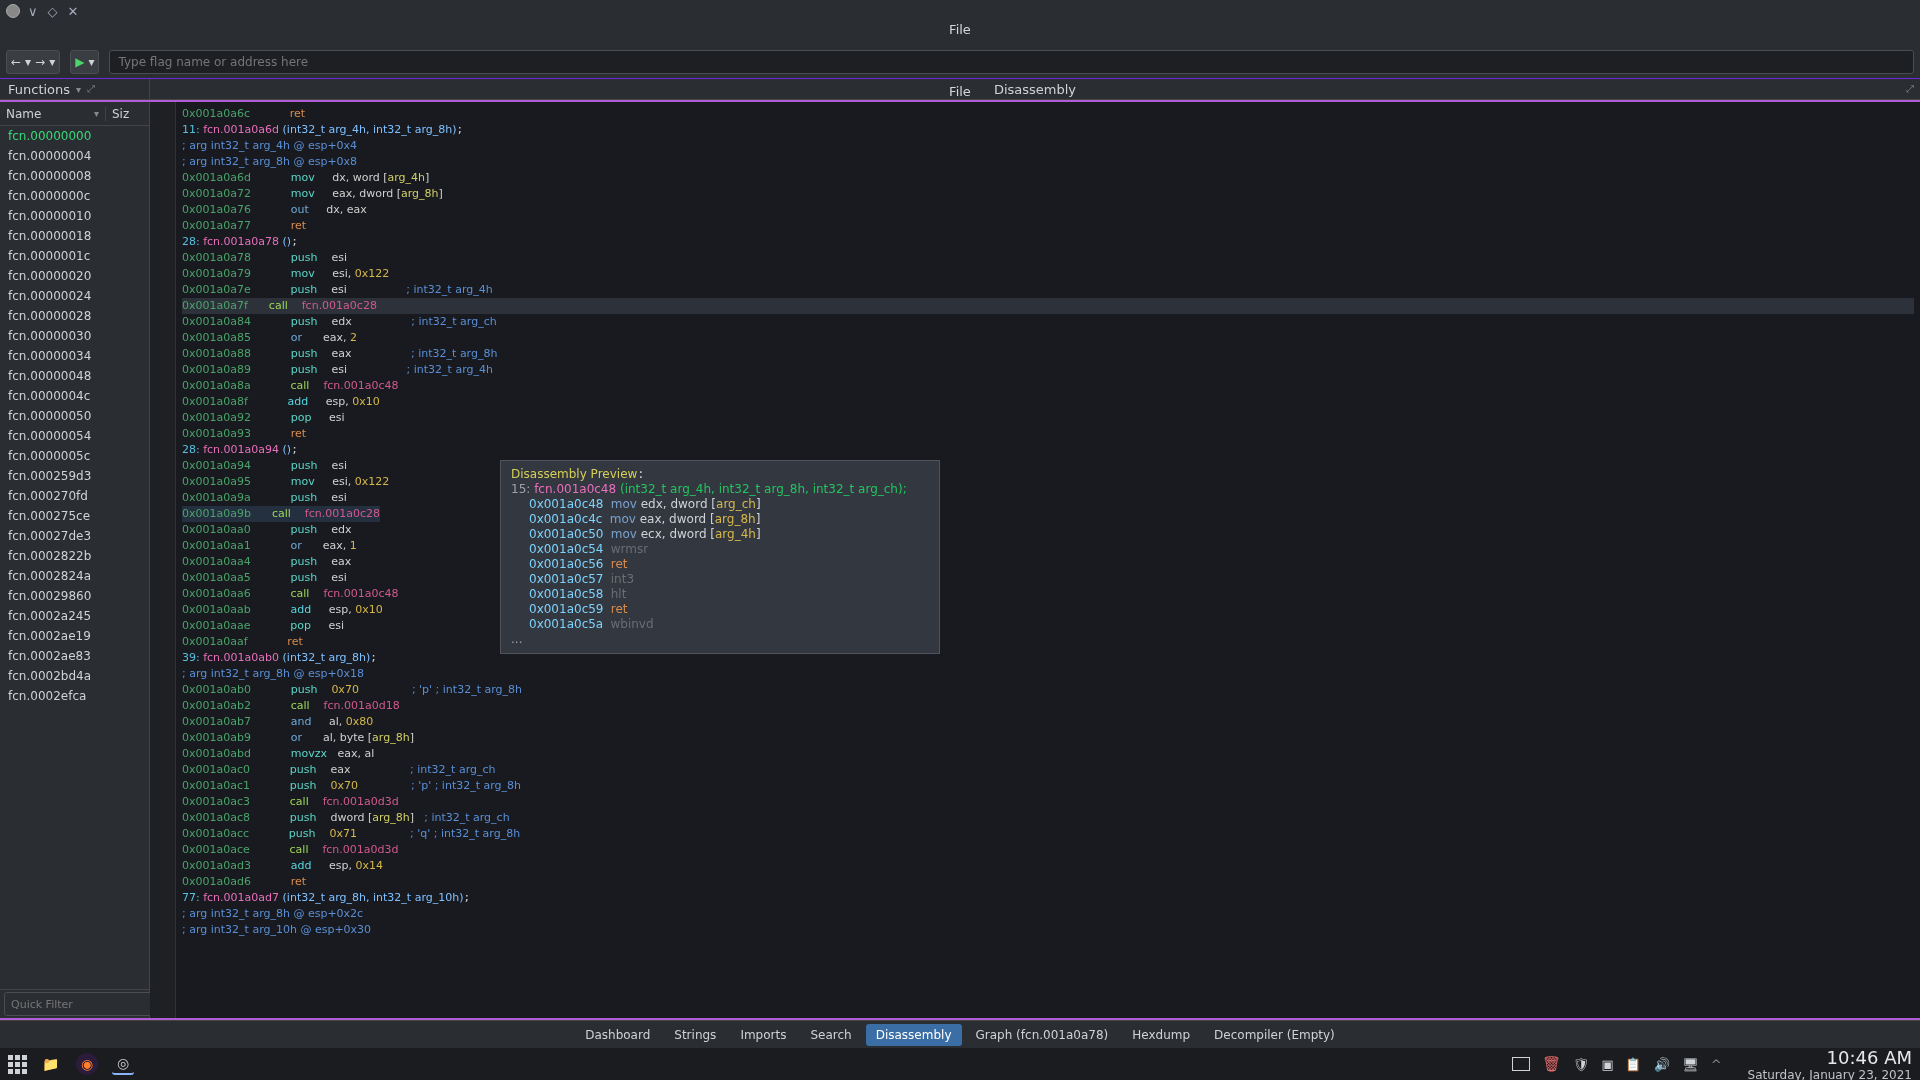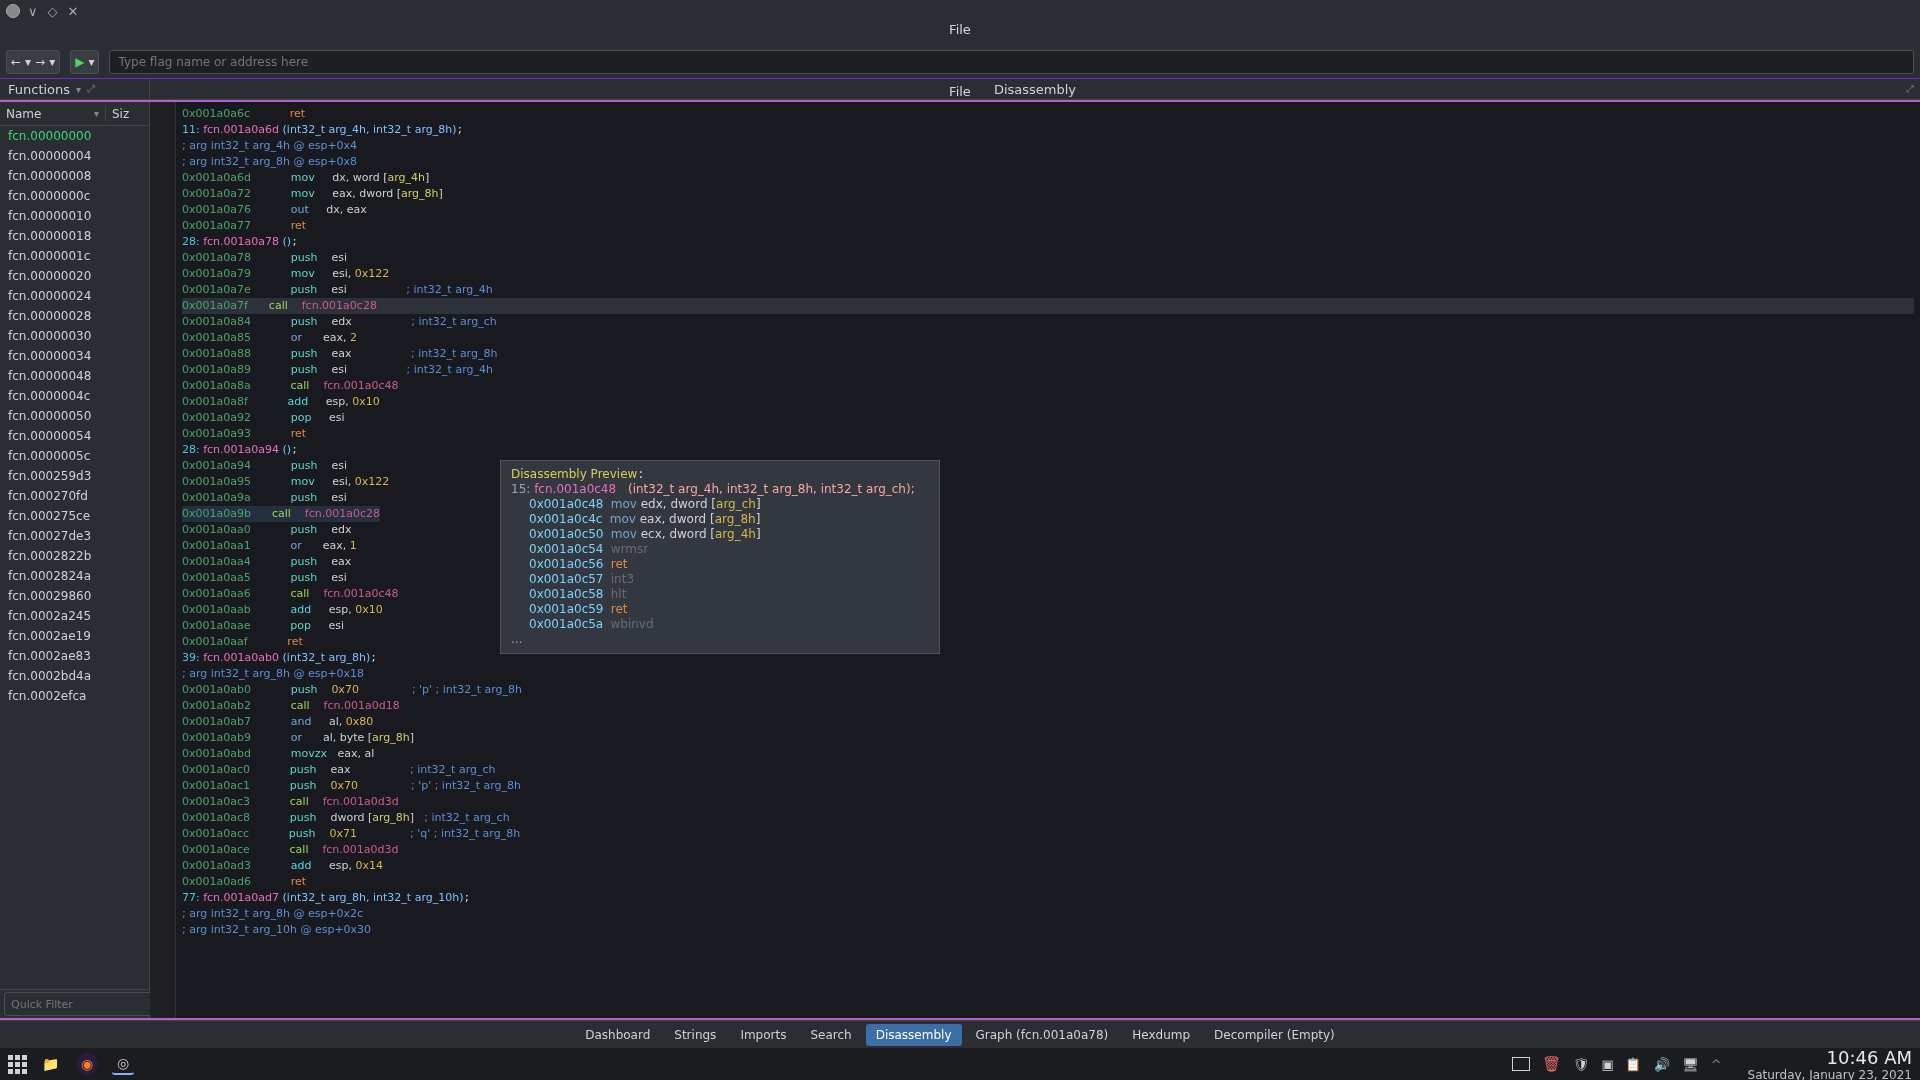--- a/index.html
+++ b/index.html
@@ -61,21 +61,21 @@
 
 .tooltip { position:absolute; left:500px; top:460px; width:440px; background:#333740; border:1px solid #4f535c; padding:6px 10px; font-size:12px; line-height:15px; }
 .tooltip .tt-yel { color:#d6cf56; }
 .tooltip .tt-fn { color:#e86fbc; }
 .tooltip .tt-addr { color:#7dd3fc;margin-left:18px; }
 .tooltip .tt-mn { color:#7aa2cc; }
 .tooltip .tt-reg { color:#cfd2d6; }
 .tooltip .tt-dim { color:#6a6d74; }
 .tooltip .tt-ret { color:#d98b4a; }
 .tooltip .tt-num { color:#d6b84a; }
-.tooltip .tt-sig { color:#fca5a5;margin-left:8px; }
+.tooltip .tt-sig { color:#22c55e; }
 .tooltip .tt-grey { color:#9ea3aa; }
 
 .tabs { height:28px; display:flex; align-items:center; justify-content:center; gap:4px; border-top:1px solid #444; }
 .tabs span { padding:4px 10px; font-size:12px; color:#cfd2d6; cursor:pointer; border-radius:3px; }
 .tabs span.active { background:#3b6ea5; color:#fff; }
 
 .taskbar { height:32px; background:#1b1c20; display:flex; align-items:center; padding:0 8px; gap:14px; }
 .taskbar .apps { width:18px; height:18px; display:grid; grid-template-columns:repeat(3,5px); grid-template-rows:repeat(3,5px); gap:2px; }
 .taskbar .apps i { background:#cfd2d6; }
 .taskbar .ic { width:22px; height:22px; border-radius:3px; display:flex; align-items:center; justify-content:center; font-size:14px; }

